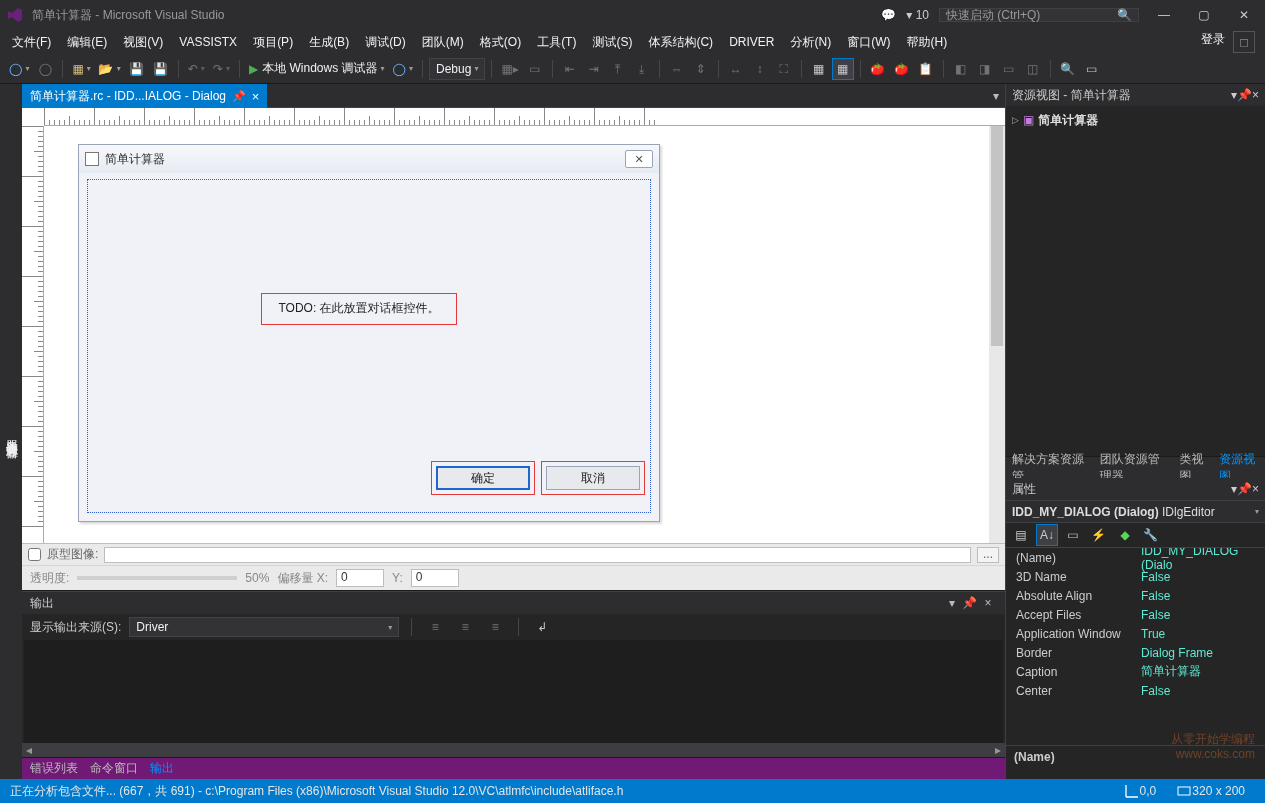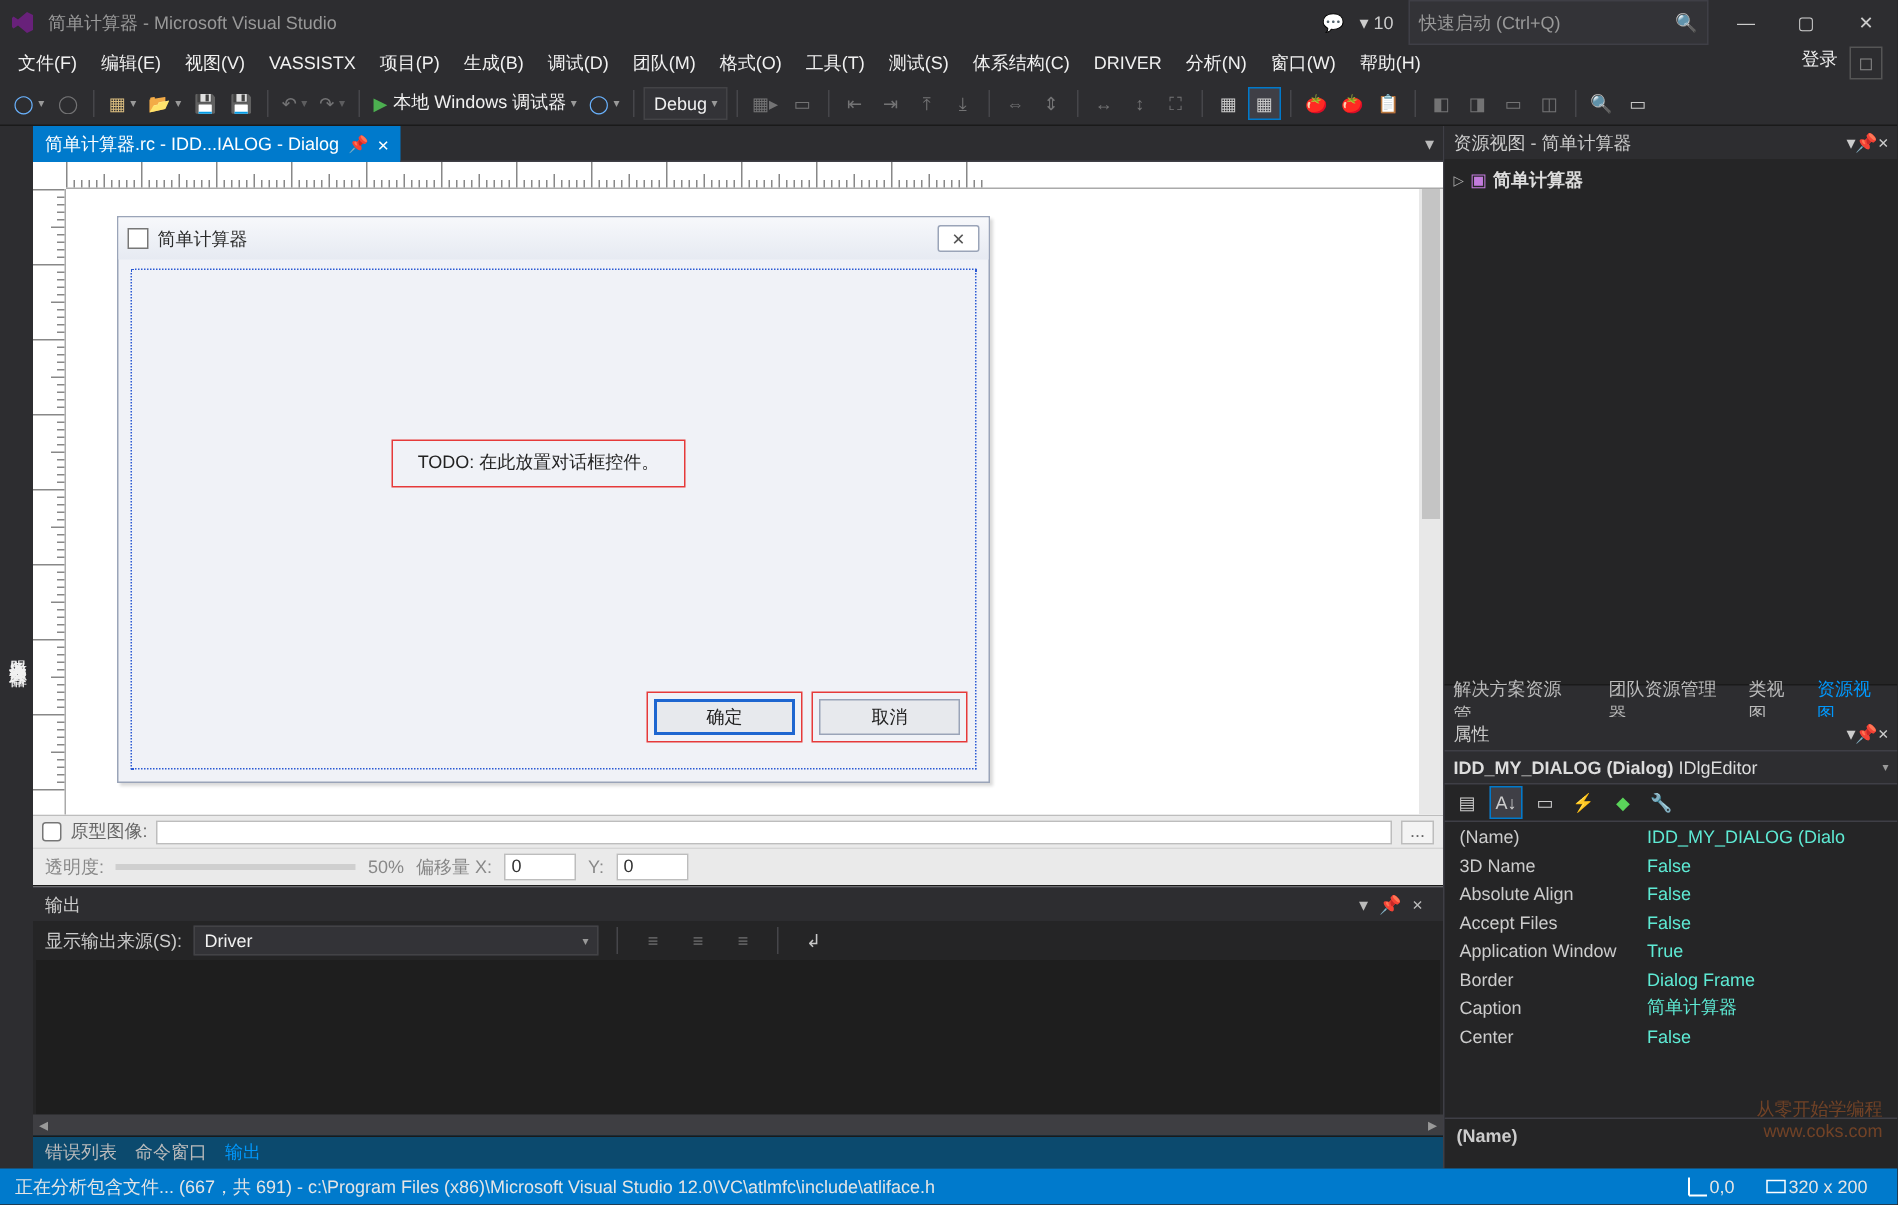--- a/index.html
+++ b/index.html
@@ -5,21 +5,21 @@
 * { box-sizing: border-box; margin: 0; padding: 0; font-family: "Microsoft YaHei", "Segoe UI", sans-serif; font-size: 12px; }
 body { background: #2d2d30; color: #f1f1f1; width: 1265px; height: 803px; overflow: hidden; display: flex; flex-direction: column; }
 
 
 .titlebar { height: 30px; background: #2d2d30; display: flex; align-items: center; padding: 0 6px; color: #999; }
 .titlebar .vs-logo { width: 18px; height: 18px; margin-right: 8px; display:flex; align-items:center; justify-content:center; }
 .titlebar .title-text { flex: 0 0 auto; color: #999; }
 .titlebar .spacer { flex: 1; }
 .titlebar .right-group { display: flex; align-items: center; gap: 10px; }
 .titlebar .notif { color: #ccc; }
-.titlebar .quick-launch { width: 200px; height: 30px; background: #333337; border: 1px solid #3f3f46; color: #999; padding: 0 6px; display:flex; align-items:center; justify-content:space-between; }
+.titlebar .quick-launch { width: 200px; height: 14px; background: #333337; border: 1px solid #3f3f46; color: #999; padding: 0 6px; display:flex; align-items:center; justify-content:space-between; }
 .titlebar .win-btn { width: 30px; height: 24px; color: #ccc; text-align: center; display:flex; align-items:center; justify-content:center; }
 
 
 .menubar { height: 24px; background: #2d2d30; display: flex; align-items: center; padding: 0 4px; }
 .menubar .menu-item { padding: 3px 8px; color: #f1f1f1; cursor: default; }
 .menubar .right { margin-left: auto; display: flex; align-items: flex-start; gap: 8px; padding-right: 6px; }
 .menubar .login { color: #f1f1f1; }
 .menubar .avatar-box { width: 22px; height: 22px; border: 1px solid #555; display:flex; align-items:center; justify-content:center; color:#888; }
 
 
@@ -89,25 +89,25 @@
 .panel-header { height: 22px; display: flex; align-items: center; padding: 0 8px; color: #ccc; background:#2d2d30;}
 .panel-header .title { flex:1; }
 .panel-header .icon { width:18px; text-align:center; color:#bbb;}
 .output-toolbar { height: 26px; display: flex; align-items: center; padding: 0 8px; gap: 8px; color: #ccc; }
 .output-toolbar .outcombo { width: 270px; height: 20px; border: 1px solid #434346; background: #333337; color:#f1f1f1; padding:0 6px; display:flex; align-items:center; justify-content:space-between;}
 .output-body { flex:1; background: #1e1e1e; margin:0 2px;}
 .output-scroll { height: 14px; background: #3e3e42; display:flex; }
 .output-scroll .track{ flex:1; position:relative;}
 .output-scroll .arrow{ width:14px; display:flex; align-items:center; justify-content:center; color:#999;}
 
-.bottom-tabs { height: 22px; background: #0c4a6e; display: flex; align-items: center; padding: 0 8px; gap: 12px; color: #bbb; border-top:1px solid #1a1a1a;}
+.bottom-tabs { height: 22px; background: #701a75; display: flex; align-items: center; padding: 0 8px; gap: 12px; color: #bbb; border-top:1px solid #1a1a1a;}
 .bottom-tabs .tab.active { color: #0097fb; }
 
 
-.right-col { width: 303px; display: flex; flex-direction: column; background: #252526; border-left: 1px solid #3f3f46; }
+.right-col { width: 260px; display: flex; flex-direction: column; background: #252526; border-left: 1px solid #3f3f46; }
 .rpanel-header { height: 22px; background: #2d2d30; display: flex; align-items: center; padding: 0 6px; color: #ccc; }
 .rpanel-header .title{ flex:1; }
 .resview { flex: 0 0 350px; background:#252526; }
 .resview .tree { padding: 4px 6px; color: #ddd; }
 .resview .tree .node { display:flex; align-items:center; gap:4px; height:20px;}
 .resview .tree .caret{ font-size:9px; color:#aaa;}
 .resview .tree .proj-icon{ color:#c27bdc;}
 
 .right-tabs { height: 22px; background: #2d2d30; display: flex; align-items: center; padding: 0 6px; gap: 10px; color: #bbb; border-top:1px solid #1a1a1a;}
 .right-tabs .tab.active { color: #0097fb; }

